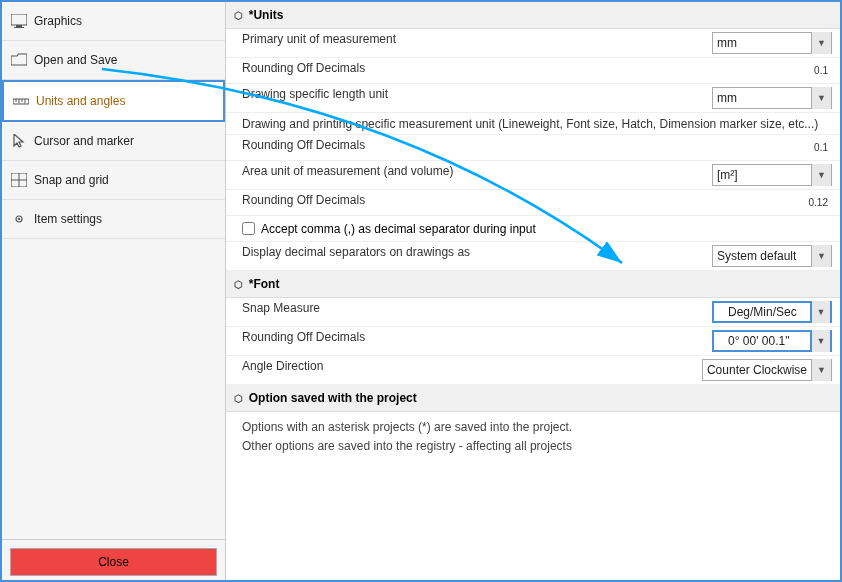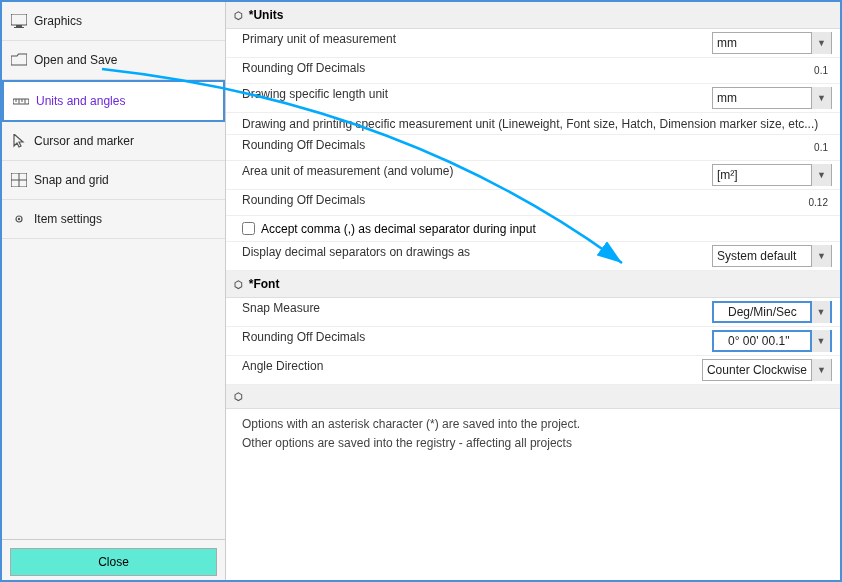--- a/index.html
+++ b/index.html
@@ -30,41 +30,41 @@
       align-items: center;
       padding: 10px 8px;
       cursor: pointer;
       border-bottom: 1px solid #e0e0e0;
       min-height: 28px;
       color: #222;
     }
     .sidebar-item.active {
       background: #fff;
       border: 2px solid #4a90d9;
-      color: #6d28d9;
+      color: #a16207;
     }
     .sidebar-item .icon {
       width: 18px;
       height: 18px;
       margin-right: 6px;
       display: flex;
       align-items: center;
       justify-content: center;
       flex-shrink: 0;
     }
 
     .sidebar-bottom {
       margin-top: auto;
       padding: 8px;
       border-top: 1px solid #ccc;
     }
     .close-btn {
       width: 100%;
       padding: 6px 0;
-      background: #5eead4;
+      background: #ef4444;
       border: 1px solid #aaa;
       cursor: pointer;
       font-size: 12px;
       text-align: center;
     }
 
     
     .main-content {
       flex: 1;
       background: #fff;
@@ -364,24 +364,25 @@
         <div class="dropdown">
           <span class="dropdown-text">Counter Clockwise</span>
           <span class="dropdown-arrow">▼</span>
         </div>
       </div>
     </div>
 
 
     <div class="section-header">
       <span class="collapse-icon">⬡</span>
+      <span>Option saved with the project</span>
     </div>
 
     <div class="note-section">
-      <div>Options with an asterisk character (*) are saved into the project.</div>
+      <div>Options with an asterisk projects (*) are saved into the project.</div>
       <div>Other options are saved into the registry - affecting all projects</div>
     </div>
 
   </div>
 
   <svg style="position:absolute;top:0;left:0;width:842px;height:582px;pointer-events:none;">
     <defs>
       <marker id="arrowhead" markerWidth="10" markerHeight="7" refX="10" refY="3.5" orient="auto">
         <polygon points="0 0, 10 3.5, 0 7" fill="#00aaff"></polygon>
       </marker>

